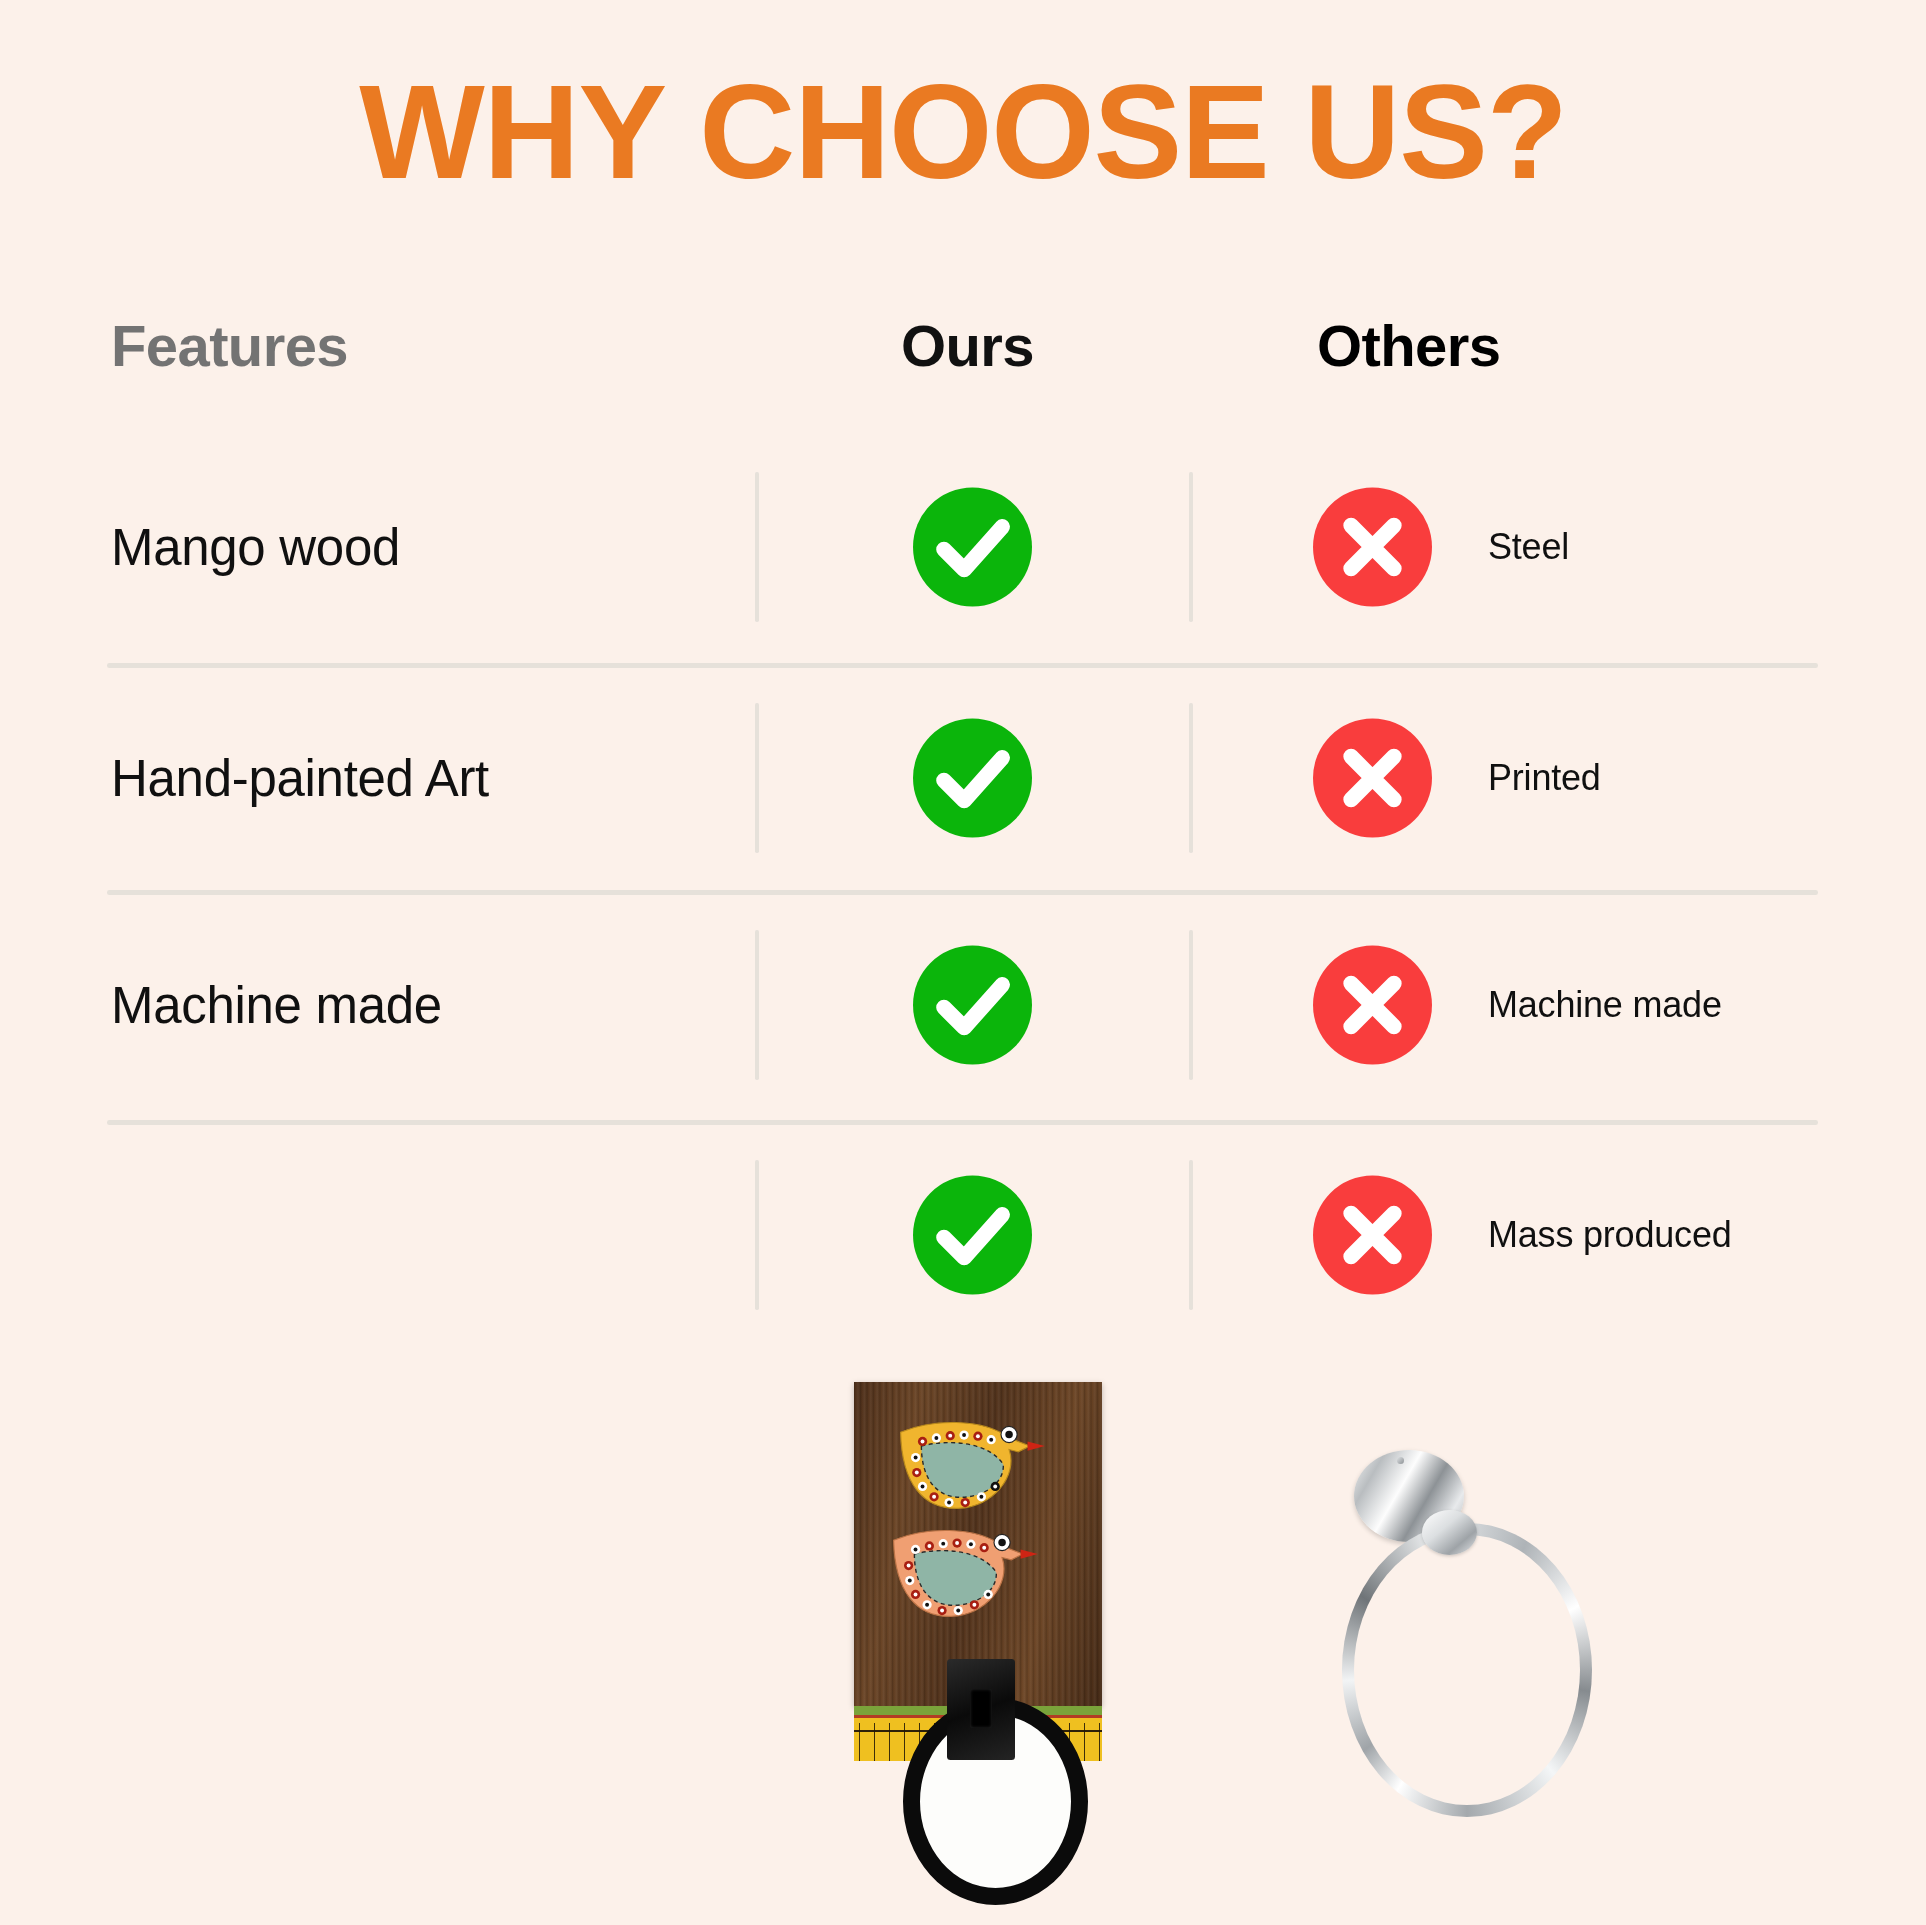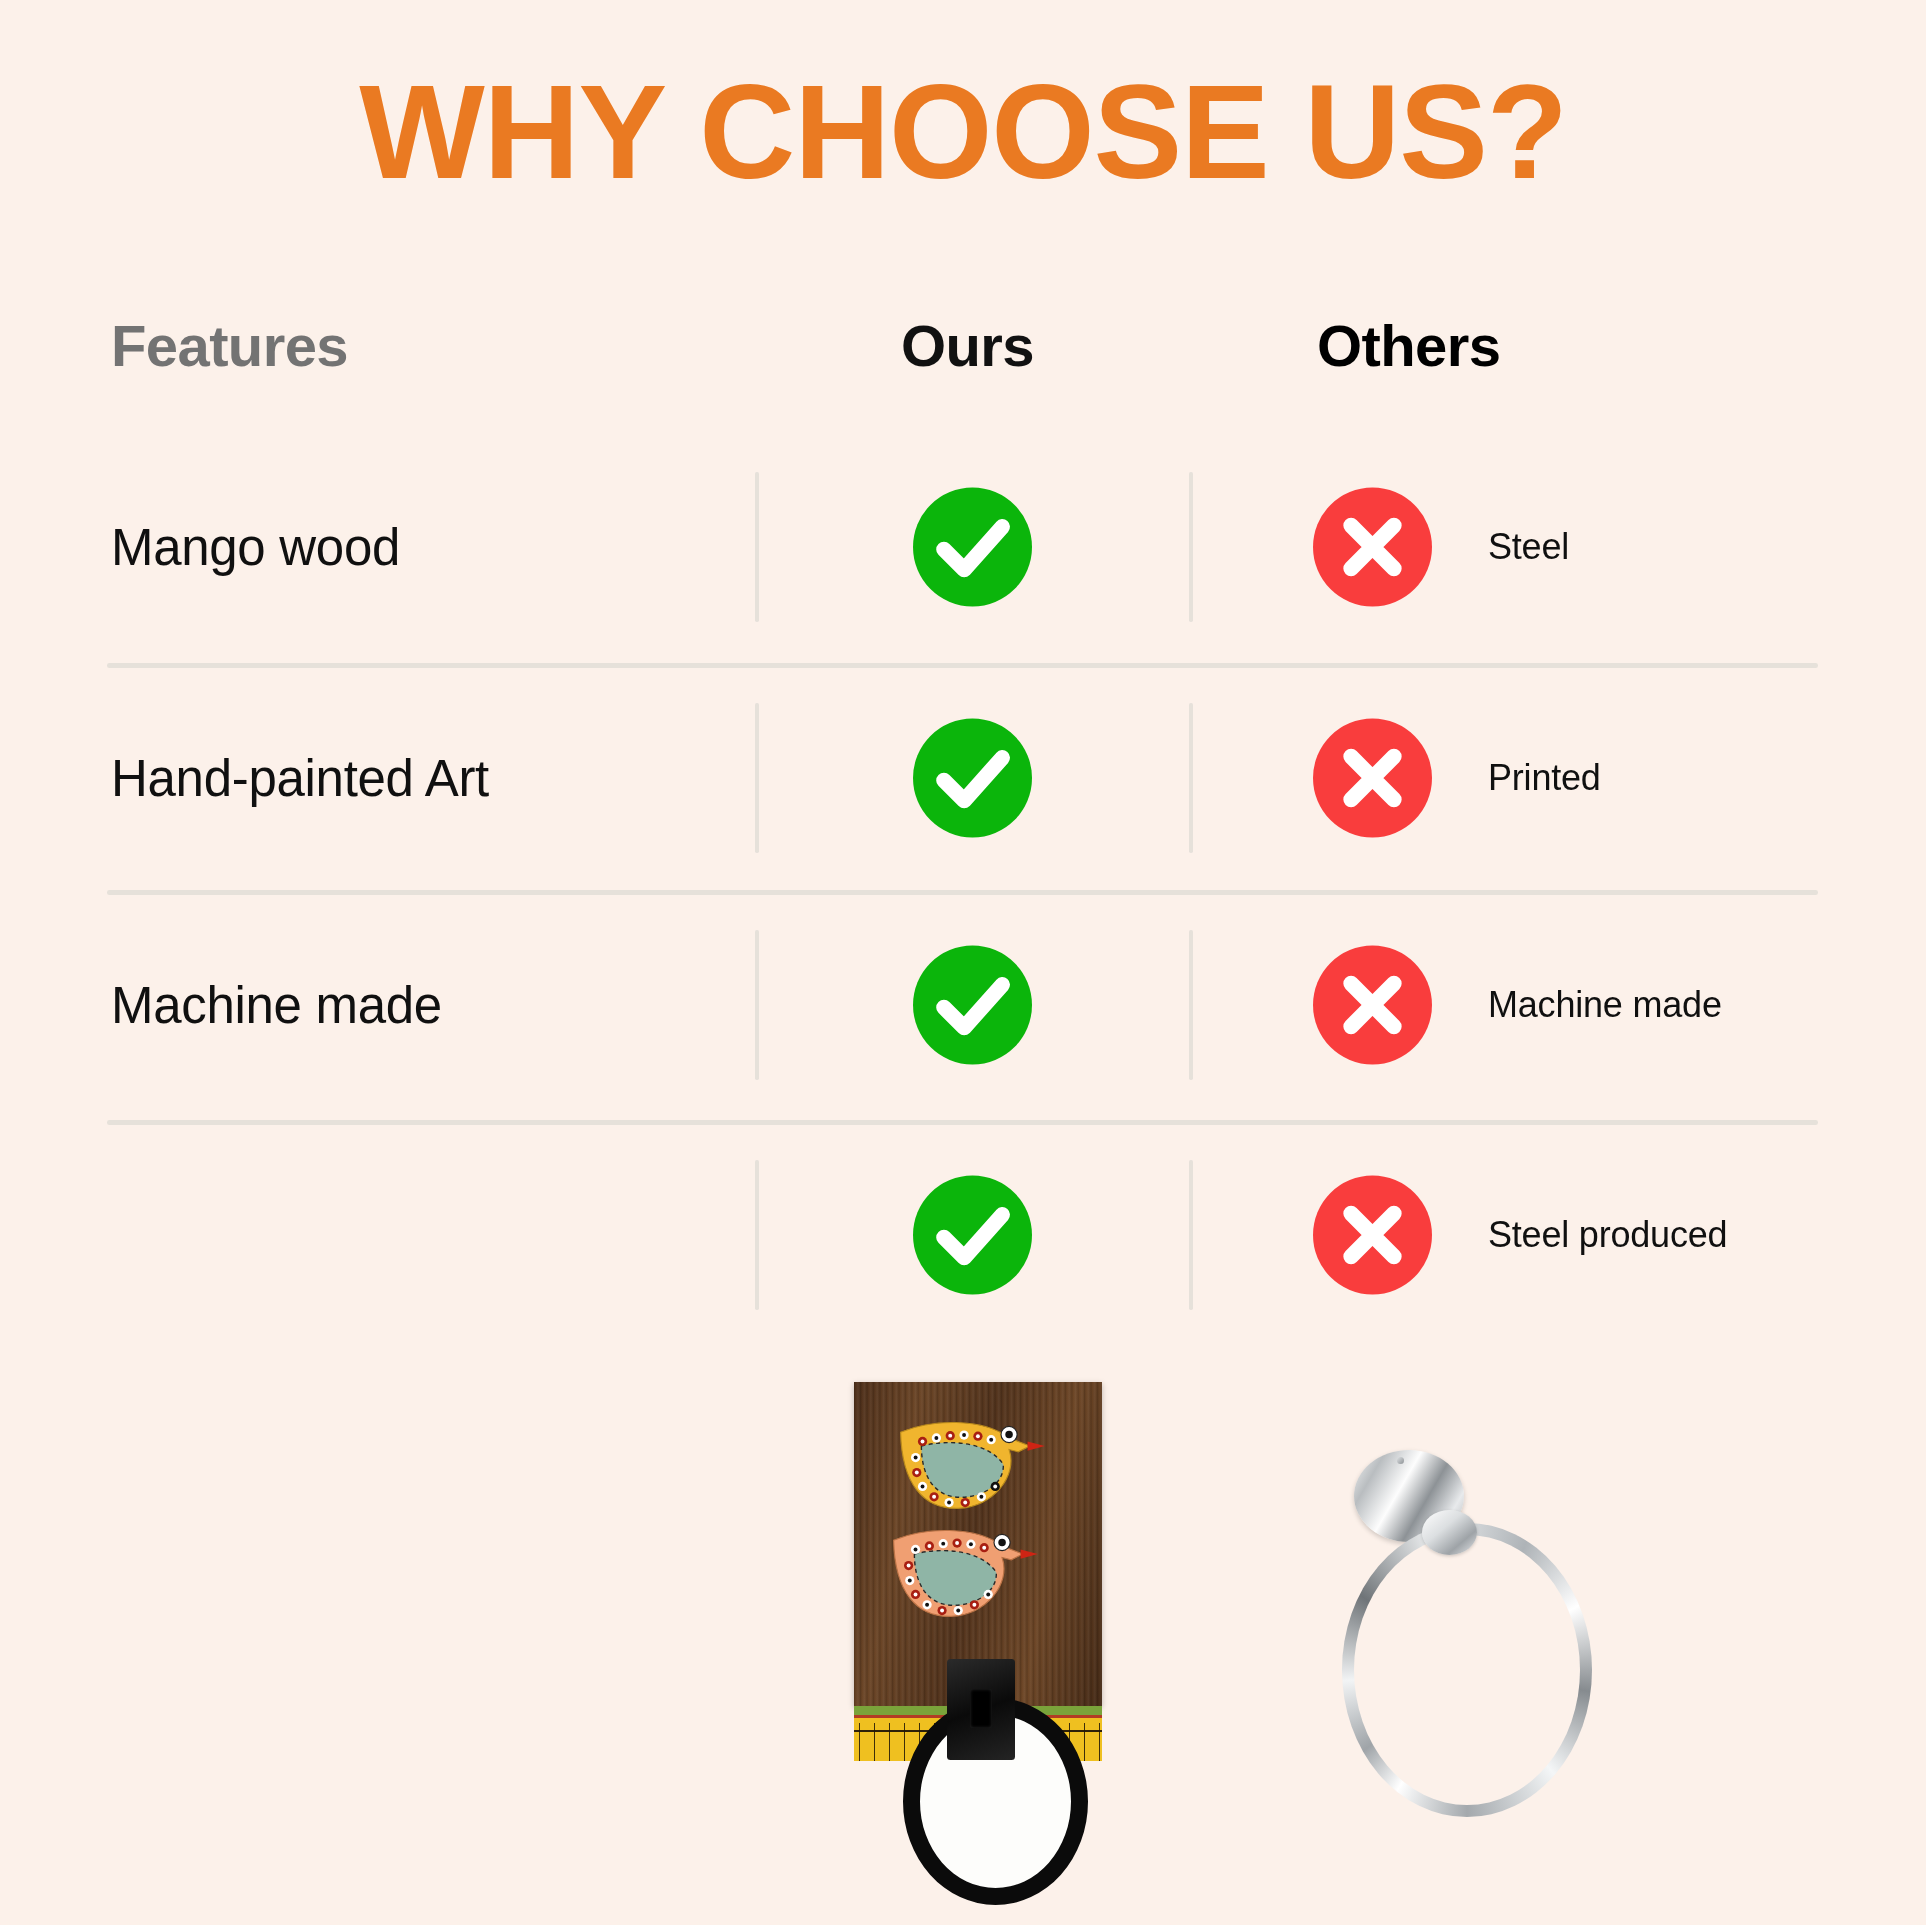--- a/index.html
+++ b/index.html
@@ -368,21 +368,21 @@
     <div class="badge badge-ok">
       <svg viewBox="0 0 100 100" aria-hidden="true">
         <path d="M26 52 L43 69 L75 33" fill="none" stroke="#ffffff" stroke-width="13" stroke-linecap="round" stroke-linejoin="round"></path>
       </svg>
     </div>
     <div class="badge badge-no">
       <svg viewBox="0 0 100 100" aria-hidden="true">
         <path d="M32 32 L68 68 M68 32 L32 68" fill="none" stroke="#ffffff" stroke-width="13" stroke-linecap="round"></path>
       </svg>
     </div>
-    <div class="others-label">Steel produced</div>
+    <div class="others-label">Mass produced</div>
   </div>
 
   <div class="product-area">
 
     <div class="prod-wood">
       <div class="wood-plank"></div>
 
       <div class="bird bird-1">
         <svg class="bird-body" viewBox="0 0 260 168" aria-hidden="true">
           <path d="M8 28 C 60 6, 150 2, 196 38 L 232 52 L 212 62 L 196 58

